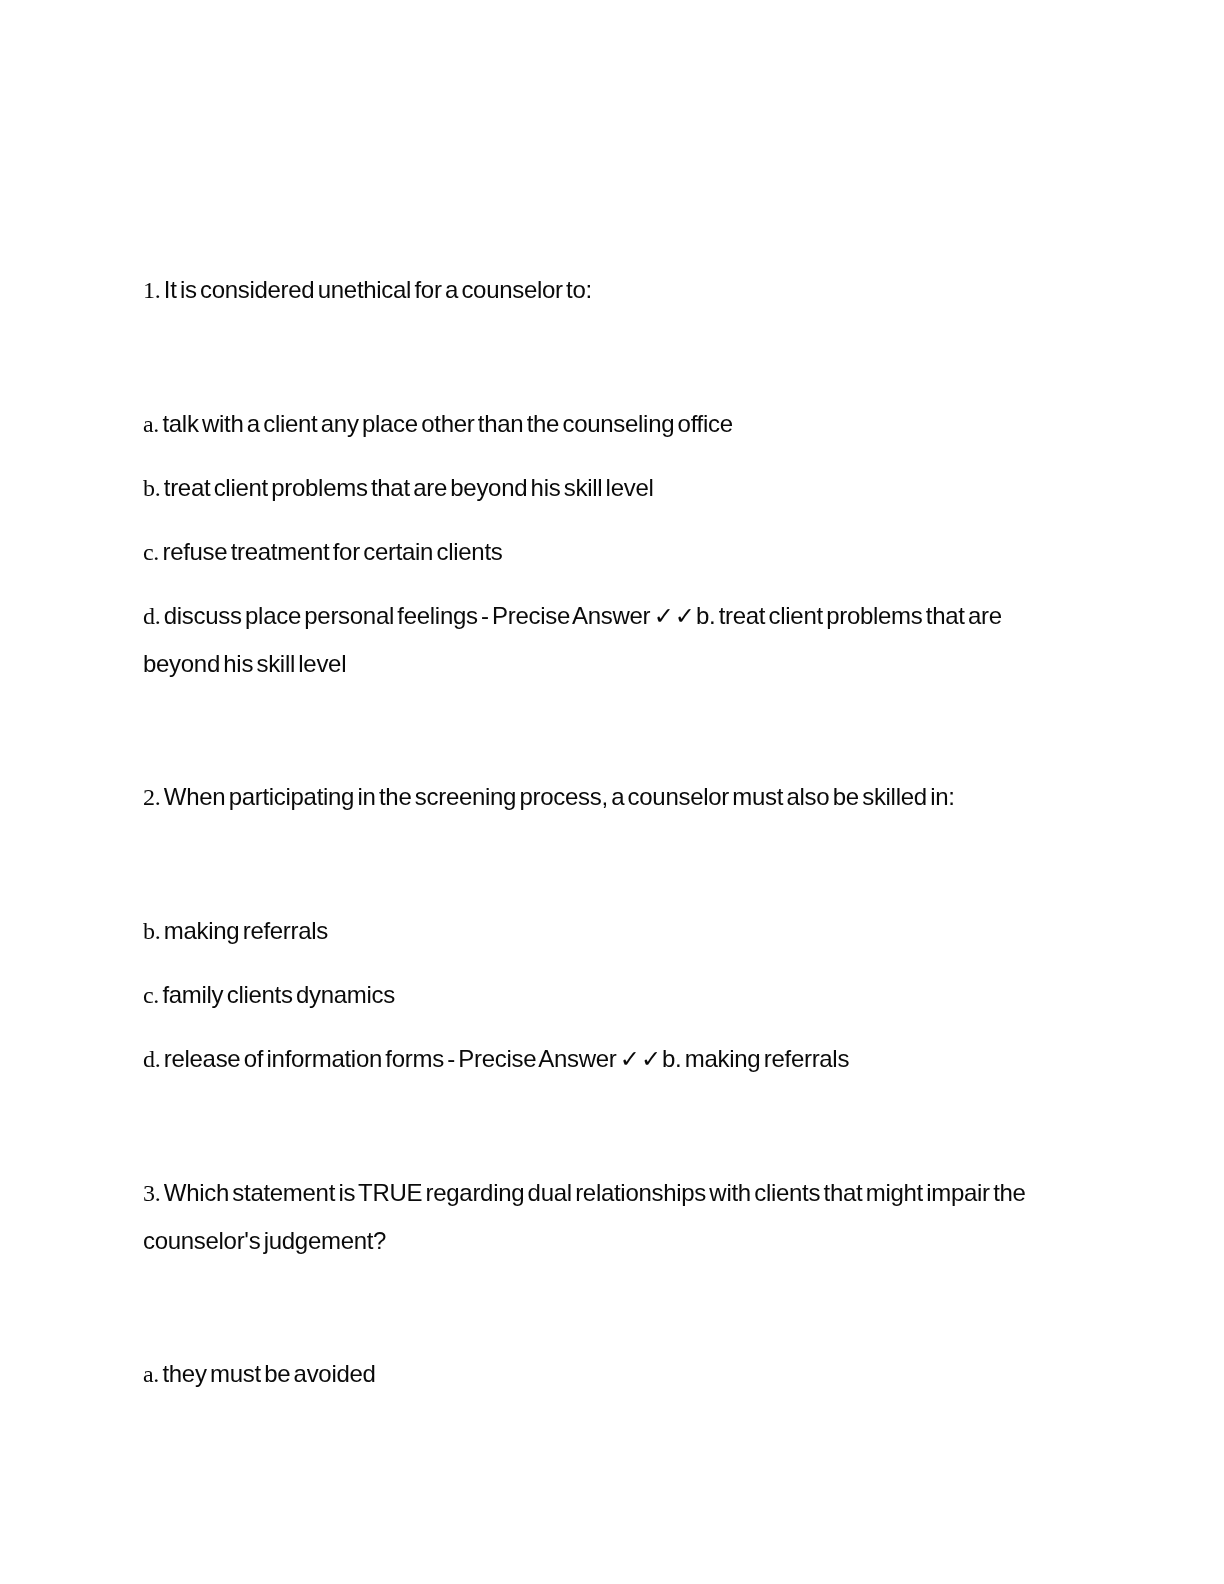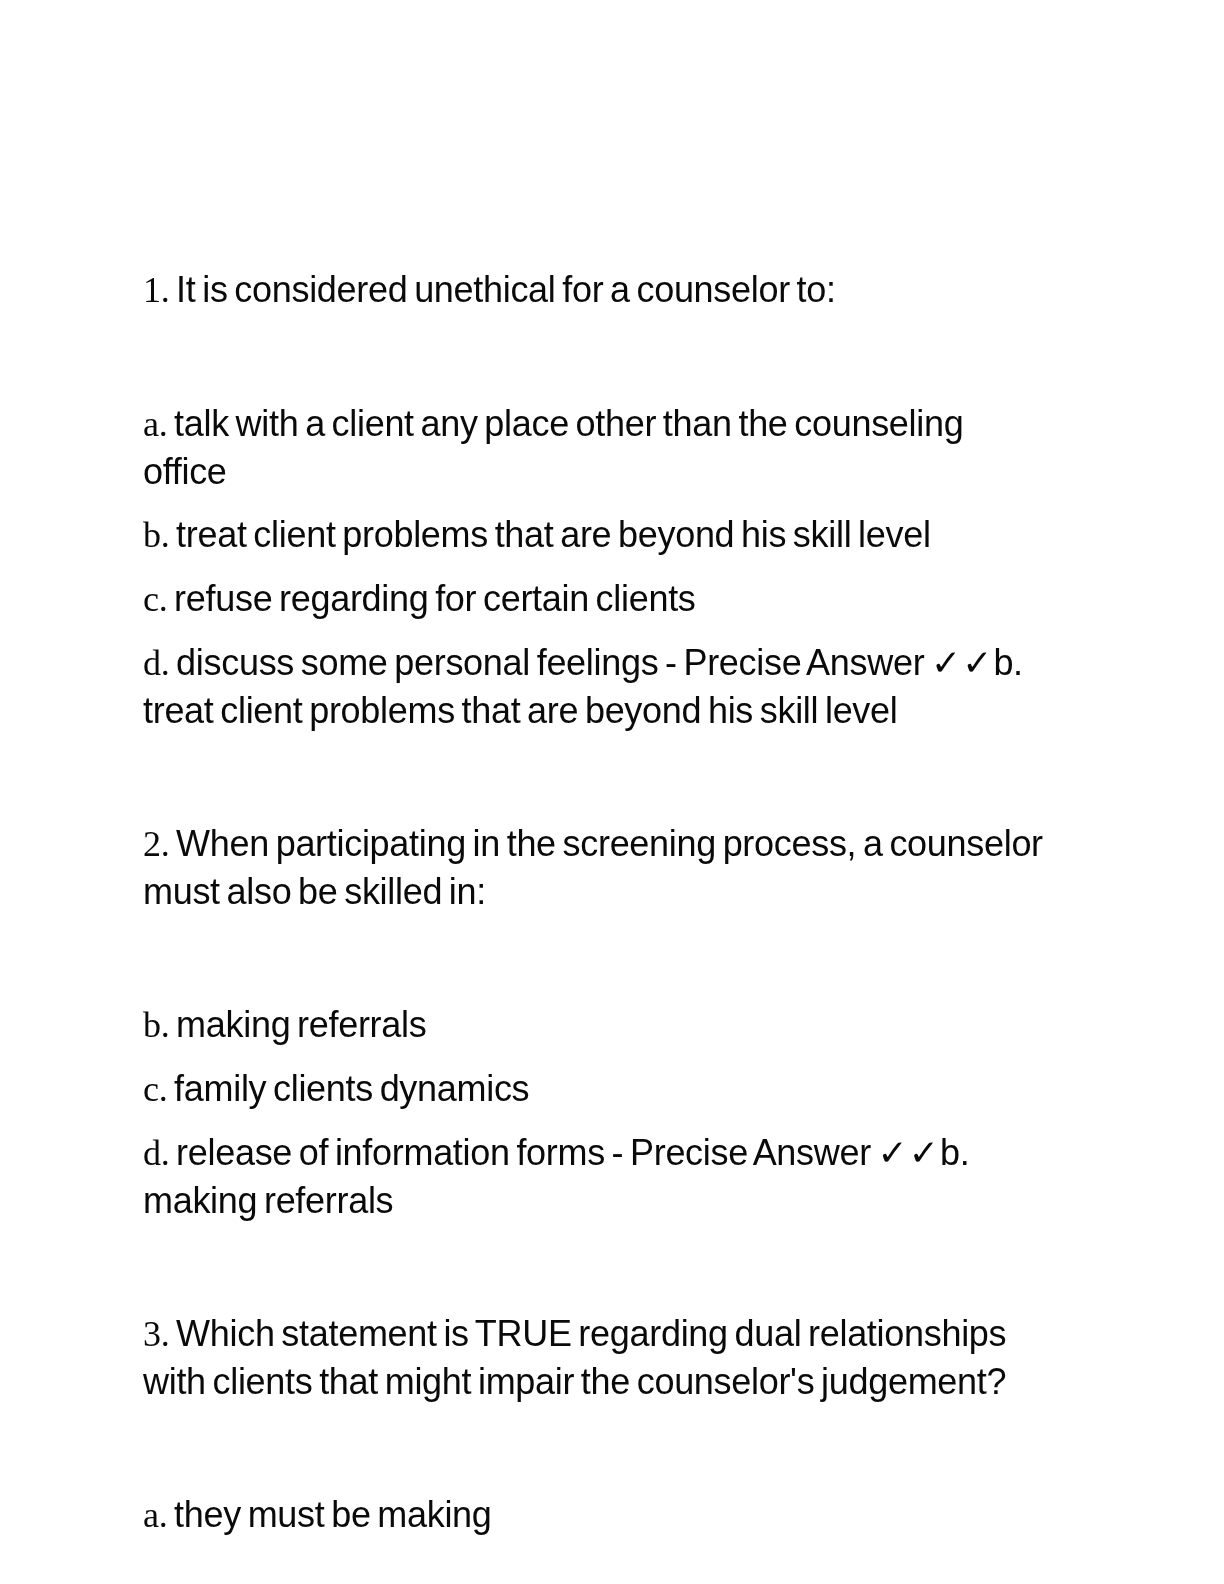--- a/index.html
+++ b/index.html
@@ -15,21 +15,21 @@
     color: #0a0a0a;
   }
   .content {
     box-sizing: border-box;
     margin-left: 143px;
     width: 900px;
     padding-top: 266px;
   }
   p {
     margin: 0;
-    font-size: 36px;
+    font-size: 24px;
     line-height: 47px;
     letter-spacing: -0.3px;
     word-spacing: -3px;
   }
   .qblock {
     overflow: hidden;          
     margin-bottom: 70px;
   }
   .question {
     margin-bottom: 86px;       
@@ -51,35 +51,35 @@
 
 <main class="content">
 
   <section class="qblock">
     <p class="question"><span class="marker">1.</span> <span>It is considered unethical for a counselor to:</span></p>
 
     <p class="option"><span class="marker">a.</span> <span>talk with a client any place other than the counseling office</span></p>
 
     <p class="option"><span class="marker">b.</span> <span>treat client problems that are beyond his skill level</span></p>
 
-    <p class="option"><span class="marker">c.</span> <span>refuse regarding for certain clients</span></p>
+    <p class="option"><span class="marker">c.</span> <span>refuse treatment for certain clients</span></p>
 
-    <p class="option"><span class="marker">d.</span> <span>discuss some personal feelings - Precise Answer</span> <span class="check">✓✓</span><span>b. treat client problems that are beyond his skill level</span></p>
+    <p class="option"><span class="marker">d.</span> <span>discuss place personal feelings - Precise Answer</span> <span class="check">✓✓</span><span>b. treat client problems that are beyond his skill level</span></p>
   </section>
 
   <section class="qblock">
     <p class="question"><span class="marker">2.</span> <span>When participating in the screening process, a counselor must also be skilled in:</span></p>
 
 
     <p class="option"><span class="marker">b.</span> <span>making referrals</span></p>
 
     <p class="option"><span class="marker">c.</span> <span>family clients dynamics</span></p>
 
     <p class="option"><span class="marker">d.</span> <span>release of information forms - Precise Answer</span> <span class="check">✓✓</span><span>b. making referrals</span></p>
   </section>
 
   <section class="qblock">
     <p class="question"><span class="marker">3.</span> <span>Which statement is TRUE regarding dual relationships with clients that might impair the counselor's judgement?</span></p>
 
-    <p class="option"><span class="marker">a.</span> <span>they must be making</span></p>
+    <p class="option"><span class="marker">a.</span> <span>they must be avoided</span></p>
   </section>
 
 </main>
 
 </body></html>

